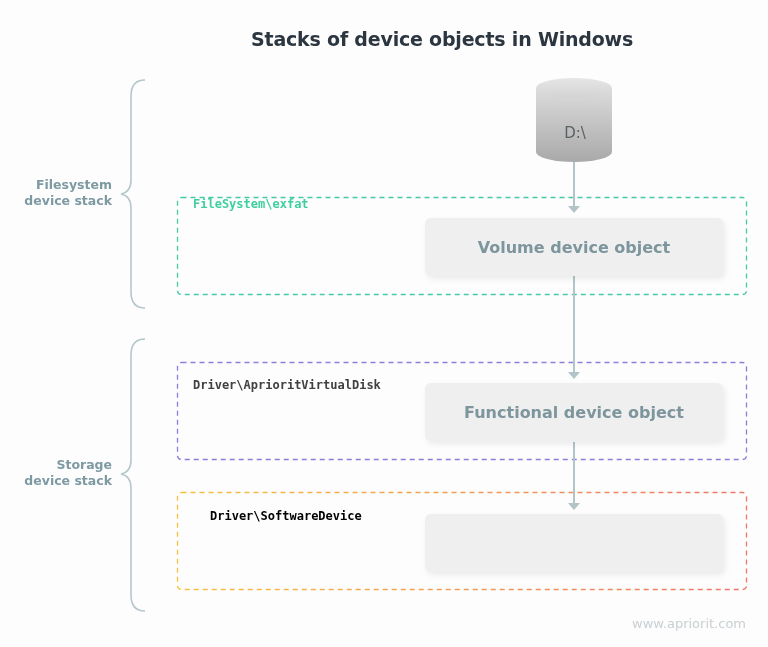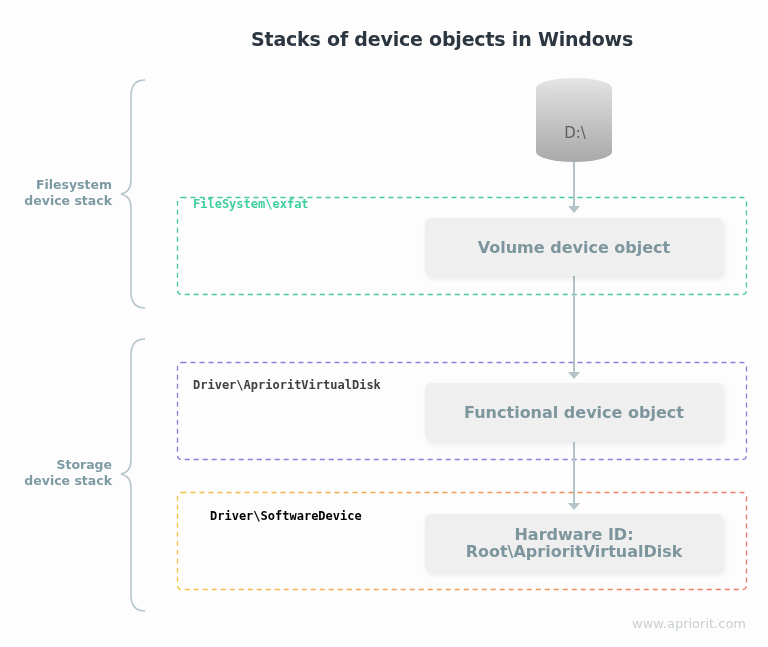--- a/index.html
+++ b/index.html
@@ -74,16 +74,15 @@
 <div class="stack-label" style="left:193px; top:378px; color:#404040;">Driver\AprioritVirtualDisk</div>
 <div class="stack-label" style="left:210px; top:509px; color:#000000;">Driver\SoftwareDevice</div>
 
 <div class="node" style="left:425px; top:218px; width:298px; height:58px;">
   <div>Volume device object</div>
 </div>
 <div class="node" style="left:425px; top:383px; width:298px; height:58px;">
   <div>Functional device object</div>
 </div>
 <div class="node" style="left:425px; top:514px; width:298px; height:58px;">
-  <div>Hardware ID: Root\AprioritVirtualDisk</div>
 </div>
 
 <div class="watermark">www.apriorit.com</div>
 
 </body></html>

